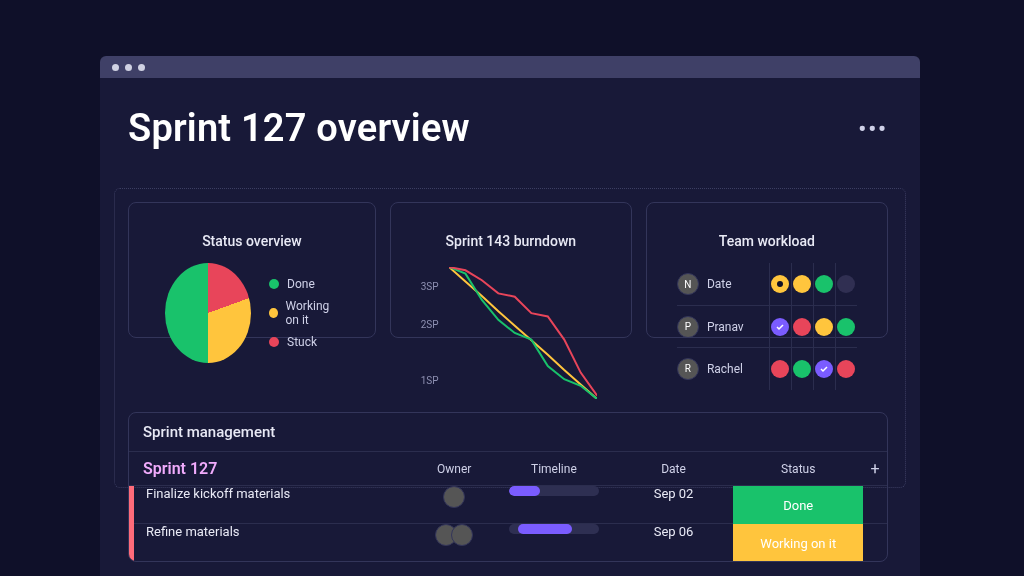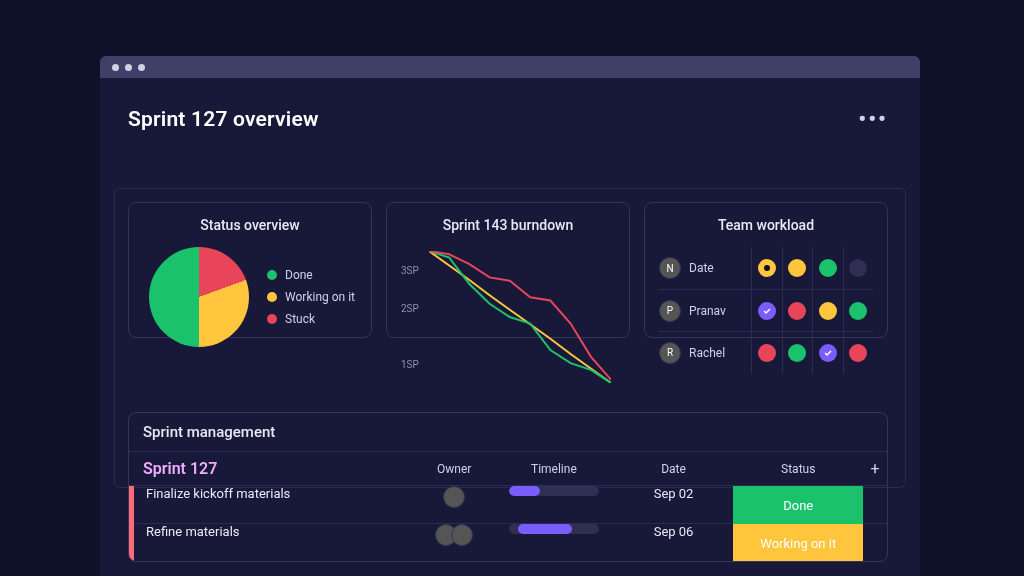--- a/index.html
+++ b/index.html
@@ -8,25 +8,25 @@
 
     .chrome { position:absolute; left:100px; top:56px; width:820px; height:22px; background:#3f4067; border-top-left-radius:6px; border-top-right-radius:6px; display:flex; align-items:center; padding-left:12px; gap:6px; }
     .chrome .dot { width:7px; height:7px; border-radius:50%; background:#d0d2e3; }
 
     .app { position:absolute; left:100px; top:78px; width:820px; height:498px; background:#181938; overflow:hidden; }
 
     
     .dotframe { position:absolute; left:14px; top:110px; width:792px; height:300px; border:1px dotted #3c3e62; border-radius:6px; pointer-events:none; }
 
     .title-row { position:absolute; left:28px; top:28px; width:760px; display:flex; align-items:center; justify-content:space-between; }
-    .title { color:#ffffff; font-size:21px; font-weight:600; letter-spacing:.2px; }
+    .title { color:#ffffff; font-size:38px; font-weight:600; letter-spacing:.2px; }
     .ellipsis { color:#cfd1e8; font-size:22px; font-weight:700; letter-spacing:2px; cursor:pointer; }
 
     .cards { position:absolute; left:28px; top:124px; width:760px; display:flex; gap:14px; }
-    .card { flex:1; height:136px; border:1px solid #33355a; border-radius:8px; padding:14px; background:#181938; }
+    .card { flex:1; height:136px; border:1px solid #33355a; border-radius:8px; padding:30px; background:#181938; }
     .card h3 { color:#e8e9f5; font-size:14px; font-weight:500; text-align:center; margin-bottom:14px; }
 
     
     .pie-wrap { display:flex; align-items:center; gap:18px; padding-left:6px; }
     .pie { width:100px; height:100px; border-radius:50%;
            background:conic-gradient(#e8455a 0deg 70deg, #ffc53d 70deg 180deg, #19c26b 180deg 360deg); }
     .legend { display:flex; flex-direction:column; gap:8px; }
     .lg { display:flex; align-items:center; gap:8px; color:#cfd1e8; font-size:12px; }
     .lg .sw { width:10px; height:10px; border-radius:50%; }
 

